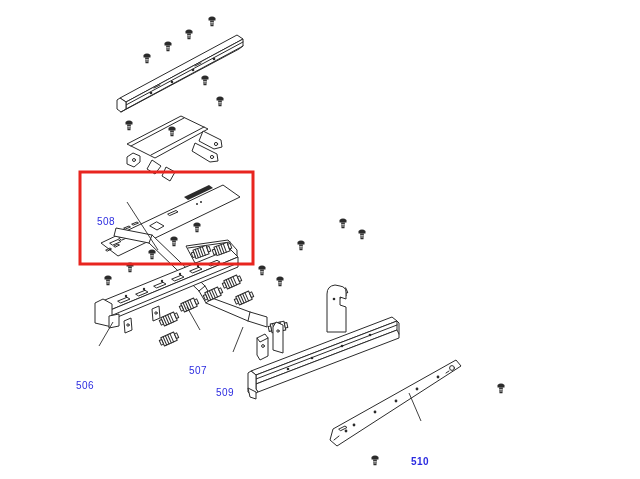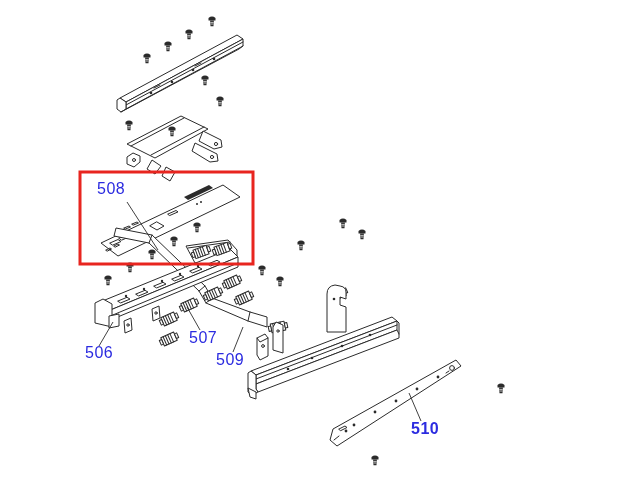--- a/index.html
+++ b/index.html
@@ -9,22 +9,23 @@
   }
   .stage svg { position:absolute; left:0; top:0; }
   .ln   { fill:none; stroke:var(--line-color,#2b2b2b); stroke-width:1; stroke-linejoin:round; stroke-linecap:round; }
   .face { fill:#ffffff; stroke:var(--line-color,#2b2b2b); stroke-width:1; stroke-linejoin:round; }
   .dark { fill:var(--line-color,#2b2b2b); stroke:none; }
   .hole { fill:var(--line-color,#2b2b2b); stroke:none; }
   .leader { fill:none; stroke:var(--line-color,#2b2b2b); stroke-width:0.9; }
   .hl { fill:none; stroke:var(--highlight-color,#e8251f); stroke-width:3; }
   .part-label {
     position:absolute; color:var(--label-color,#2b2be0);
-    font-size:16px; line-height:1; letter-spacing:0.5px; cursor:pointer;
+    font-size:10px; line-height:1; letter-spacing:0.5px; cursor:pointer;
     user-select:none;
+    margin-top:36px;
   }
 </style>
 </head>
 <body>
 
 <div class="stage">
 
   <svg width="640" height="479" viewBox="0 0 640 479">
     <defs>
       <g id="screw">
@@ -172,18 +173,18 @@
       <use href="#screw" x="280" y="282"></use>
       <use href="#screw" x="375" y="461"></use>
       <use href="#screw" x="501" y="389"></use>
     </g>
 
     <path class="leader" d="M99,346 L113,322 M200,330 L187,307 M127,202 L158,250 M233,352 L243,327 M421,421 L409,393"></path>
 
     <rect class="hl" x="80" y="172" width="173" height="92" stroke="#e8251f"></rect>
   </svg>
 
-  <div class="part-label" style="left:85px;  top:345px;">506</div>
+  <div class="part-label" style="left:76px;  top:345px;">506</div>
   <div class="part-label" style="left:189px; top:330px;">507</div>
   <div class="part-label" style="left:97px;  top:181px;">508</div>
   <div class="part-label" style="left:216px; top:352px;text-align:center;">509</div>
   <div class="part-label" style="left:411px; top:421px;font-weight:bold;">510</div>
 </div>
 
 </body></html>

